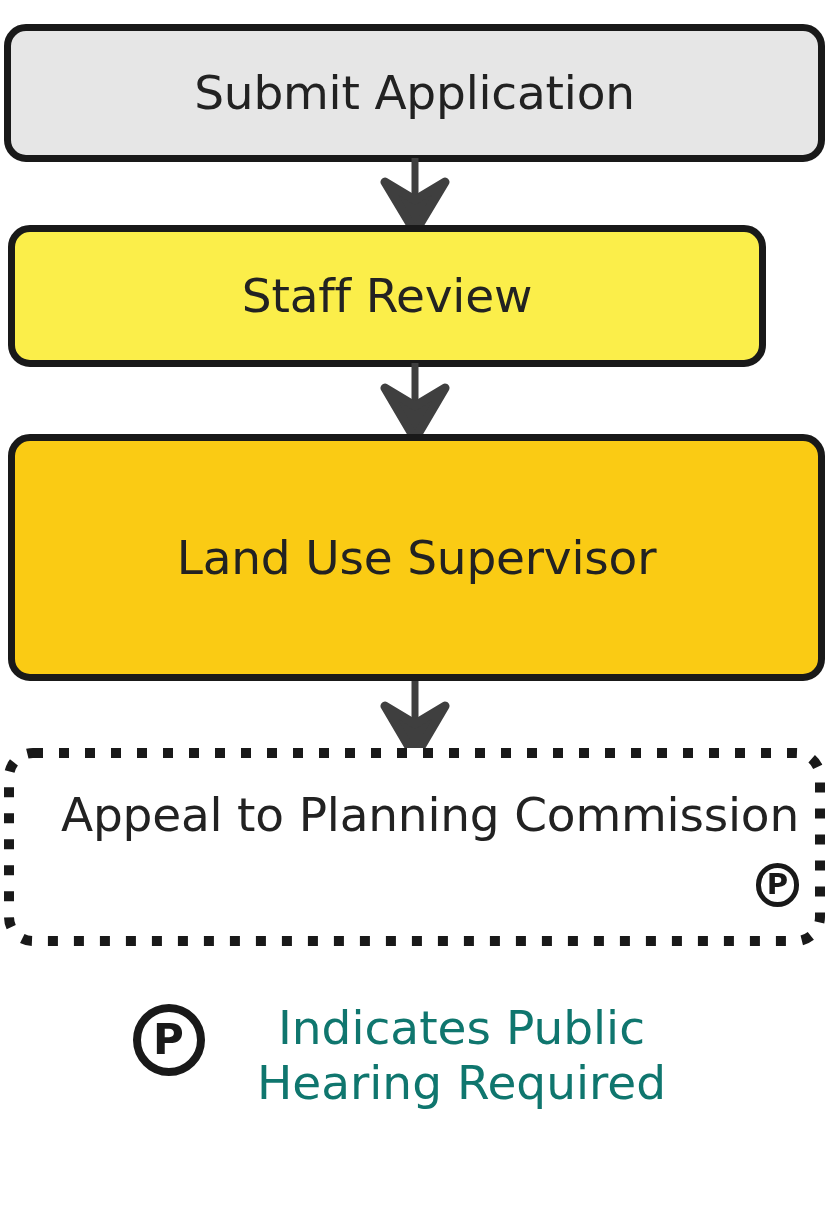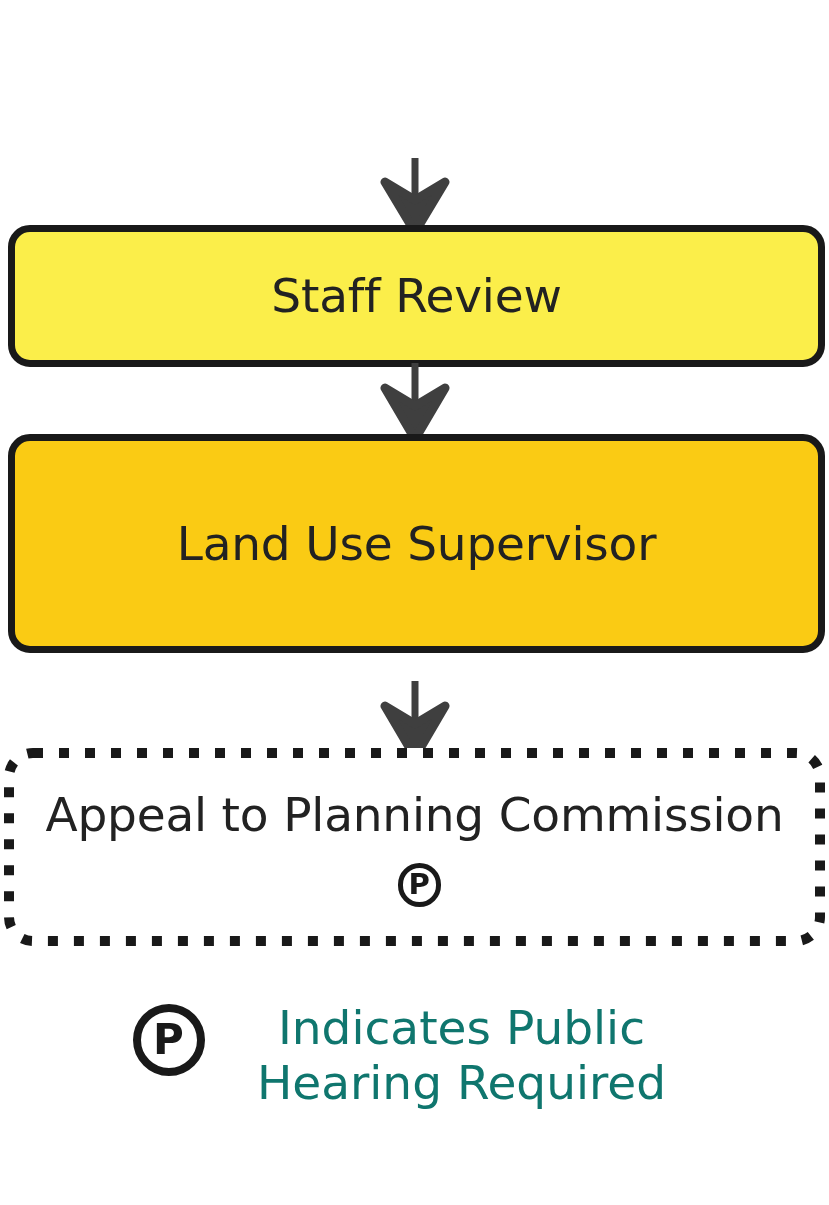--- a/index.html
+++ b/index.html
@@ -48,43 +48,44 @@
     left: 4px;
     top: 24px;
     width: 821px;
     height: 138px;
     background: #e6e6e6;
   }
 
   #node-staff {
     left: 8px;
     top: 225px;
-    width: 817px;
+    width: 758px;
     height: 142px;
     background: #fbee4a;
   }
 
   #node-supervisor {
     left: 8px;
     top: 434px;
     width: 817px;
-    height: 219px;
+    height: 247px;
     background: #facb14;
   }
 
   #node-appeal {
     left: 4px;
     top: 748px;
     width: 821px;
     height: 198px;
     background: #ffffff;
     border: none;
     border-radius: 26px;
     
     padding: 0 26px;
+    text-align: right;
   }
   .dotted-frame {
     position: absolute;
     left: 0; top: 0; right: 0; bottom: 0;
     pointer-events: none;
   }
   #node-appeal .appeal-text {
     position: relative;
     z-index: 2;
     display: inline;
@@ -160,20 +161,23 @@
     line-height: 1.18;
     font-weight: 400;
     text-align: center;
   }
 </style>
 </head>
 <body>
 
 <div id="flowchart">
 
+  <div class="node" id="node-submit">
+    <span class="node-label">Submit Application</span>
+  </div>
 
   <svg class="arrow" id="arrow-1" viewBox="0 0 80 74" preserveAspectRatio="none">
     <line x1="40" y1="0" x2="40" y2="44" stroke="#3f3f3f" stroke-width="7"></line>
     <path d="M 10 24 L 40 74 L 70 24 L 40 42 Z" fill="#3f3f3f" stroke="#3f3f3f" stroke-width="9" stroke-linejoin="round"></path>
   </svg>
 
   <div class="node" id="node-staff">
     <span class="node-label">Staff Review</span>
   </div>
 

